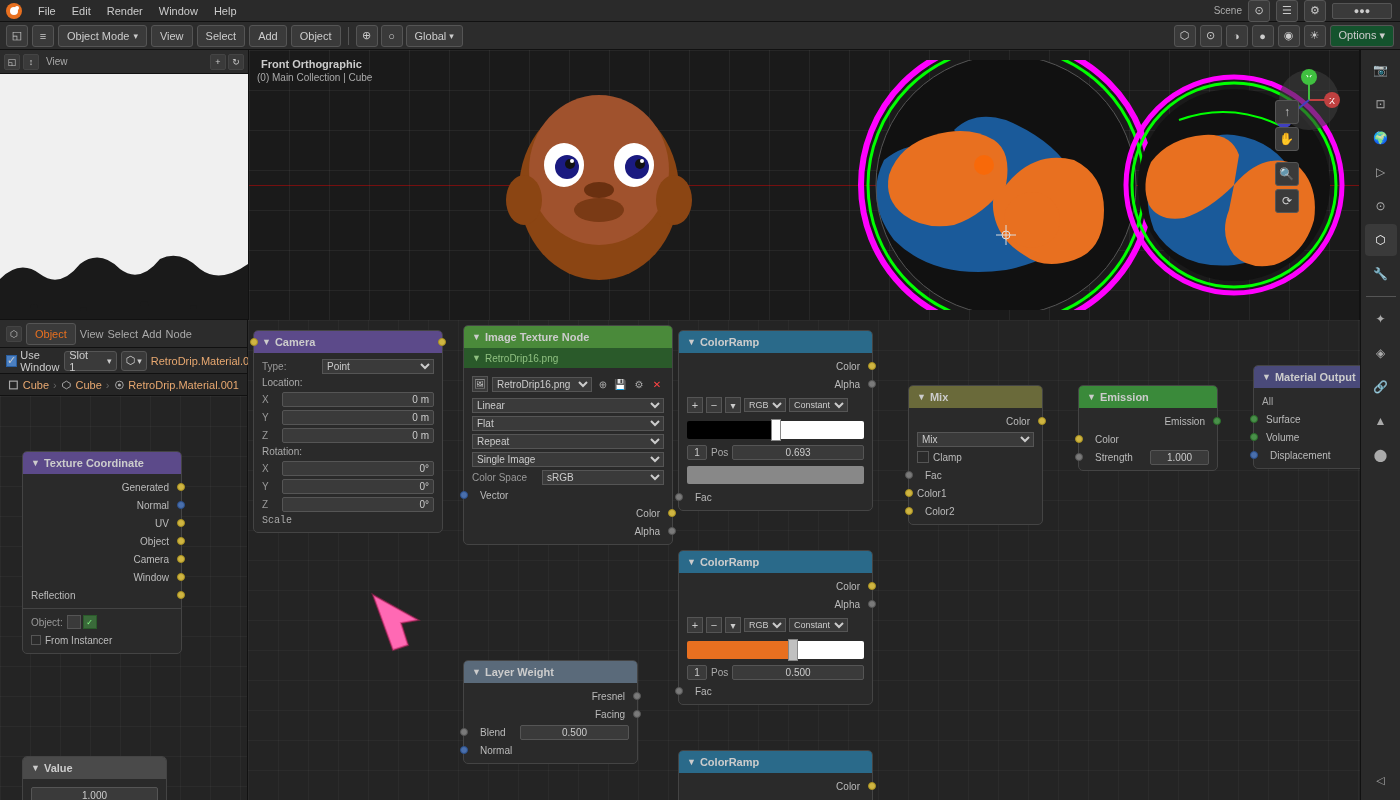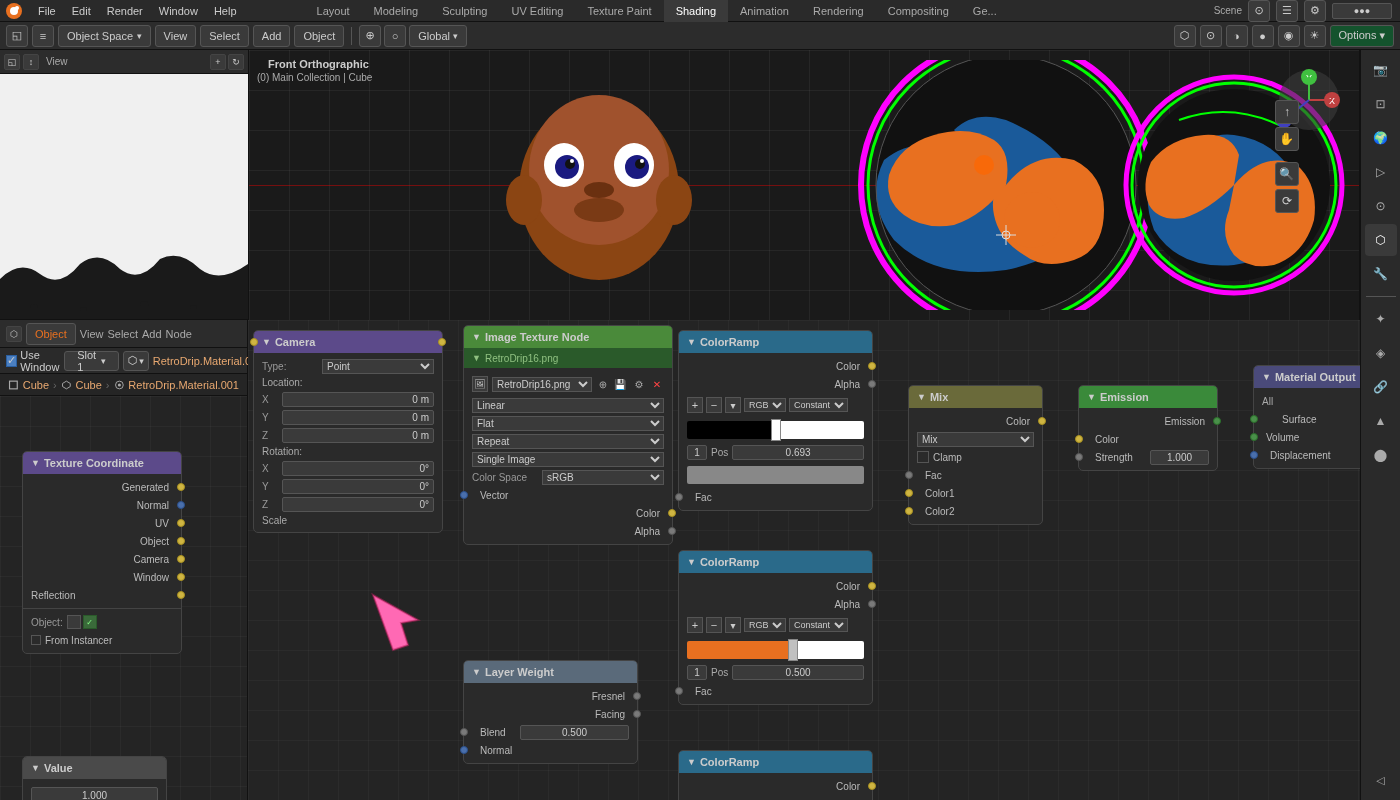--- a/index.html
+++ b/index.html
@@ -249,47 +249,35 @@
       <circle cx="9" cy="9" r="4" fill="#fff"></circle>
       <circle cx="12" cy="6" r="2" fill="#fff"></circle>
     </svg>
   </div>
   <div class="menu-item">File</div>
   <div class="menu-item">Edit</div>
   <div class="menu-item">Render</div>
   <div class="menu-item">Window</div>
   <div class="menu-item">Help</div>
 
-  <div class="top-tabs">
-    <div class="top-tab">Layout</div>
-    <div class="top-tab">Modeling</div>
-    <div class="top-tab">Sculpting</div>
-    <div class="top-tab">UV Editing</div>
-    <div class="top-tab">Texture Paint</div>
-    <div class="top-tab active">Shading</div>
-    <div class="top-tab">Animation</div>
-    <div class="top-tab">Rendering</div>
-    <div class="top-tab">Compositing</div>
-    <div class="top-tab">Ge...</div>
-  </div>
 
   <div class="top-right">
     <span style="color:#aaa;font-size:10px;">Scene</span>
     <div class="icon-btn">⊙</div>
     <div class="icon-btn">☰</div>
     <div class="icon-btn">⚙</div>
     <div style="width:60px;height:16px;background:#3a3a3a;border:1px solid #555;border-radius:2px;display:flex;align-items:center;justify-content:center;font-size:9px;">●●●</div>
   </div>
 </div>
 
 <div class="toolbar2">
   <div class="icon-btn">◱</div>
   <div class="icon-btn">≡</div>
   <div style="background:#3a3a3a;border:1px solid #555;color:#ccc;padding:2px 8px;font-size:11px;cursor:pointer;border-radius:3px;height:22px;display:flex;align-items:center;gap:4px;">
-    <span>Object Space</span>
+    <span>Object Mode</span>
     <span style="font-size:9px;">▾</span>
   </div>
   <div class="btn" style="background:#3a3a3a;border:1px solid #555;color:#ccc;padding:2px 8px;font-size:11px;cursor:pointer;border-radius:3px;height:22px;display:flex;align-items:center;">View</div>
   <div class="btn" style="background:#3a3a3a;border:1px solid #555;color:#ccc;padding:2px 8px;font-size:11px;cursor:pointer;border-radius:3px;height:22px;display:flex;align-items:center;">Select</div>
   <div class="btn" style="background:#3a3a3a;border:1px solid #555;color:#ccc;padding:2px 8px;font-size:11px;cursor:pointer;border-radius:3px;height:22px;display:flex;align-items:center;">Add</div>
   <div class="btn" style="background:#3a3a3a;border:1px solid #555;color:#ccc;padding:2px 8px;font-size:11px;cursor:pointer;border-radius:3px;height:22px;display:flex;align-items:center;">Object</div>
   <div class="separator"></div>
   <div style="display:flex;align-items:center;gap:3px;">
     <div class="icon-btn">⊕</div>
     <div class="icon-btn">○</div>
@@ -346,21 +334,21 @@
       <div style="font-size:11px;color:#aaa;cursor:pointer;">Select</div>
       <div style="font-size:11px;color:#aaa;cursor:pointer;">Add</div>
       <div style="font-size:11px;color:#aaa;cursor:pointer;">Node</div>
     </div>
 
     <div style="height:26px;background:#2a2a2a;display:flex;align-items:center;padding:0 6px;gap:4px;border-bottom:1px solid #111;">
       <div style="display:flex;align-items:center;gap:3px;">
         <div style="width:12px;height:12px;background:#4a7fc1;border:1px solid #2a5fa1;display:flex;align-items:center;justify-content:center;">✓</div>
         <span style="font-size:11px;color:#ccc;">Use Window</span>
       </div>
-      <div style="background:#3a3a3a;border:1px solid #555;color:#ccc;padding:2px 12px;font-size:11px;cursor:pointer;border-radius:3px;height:20px;display:flex;align-items:center;gap:5px;">
+      <div style="background:#3a3a3a;border:1px solid #555;color:#ccc;padding:2px 4px;font-size:11px;cursor:pointer;border-radius:3px;height:20px;display:flex;align-items:center;gap:19px;">
         <span>Slot 1</span>
         <span style="font-size:9px;">▾</span>
       </div>
       <div style="display:flex;align-items:center;gap:2px;background:#3a3a3a;border:1px solid #555;border-radius:3px;height:20px;padding:0 4px;">
         <span style="font-size:11px;cursor:pointer;">⬡</span>
         <span style="font-size:9px;cursor:pointer;">▾</span>
       </div>
       <div style="font-size:11px;color:#e8a870;">RetroDrip.Material.001</div>
       <div style="font-size:11px;color:#aaa;background:#3a3a3a;border:1px solid #555;padding:0 5px;border-radius:2px;cursor:pointer;">2</div>
       <div class="icon-btn" style="width:18px;height:18px;font-size:10px;">🛡</div>
@@ -460,21 +448,21 @@
   </div>
 
   <div class="center-panel">
 
     <div class="viewport-center">
       <div class="viewport-grid">
 
         <div style="position:absolute;top:50%;left:0;right:0;height:1px;background:rgba(255,0,0,0.4);"></div>
       </div>
 
-      <div style="position:absolute;top:8px;left:19px;font-size:11px;color:#ccc;font-weight:bold;pointer-events:none;">Front Orthographic</div>
+      <div style="position:absolute;top:8px;left:12px;font-size:11px;color:#ccc;font-weight:bold;pointer-events:none;">Front Orthographic</div>
       <div style="position:absolute;top:22px;left:8px;font-size:10px;color:#aaa;pointer-events:none;">(0) Main Collection | Cube</div>
 
       <div style="position:absolute;left:255px;top:20px;width:190px;height:220px;overflow:hidden;">
         <svg width="190" height="220" viewBox="0 0 190 220">
 
           <ellipse cx="95" cy="120" rx="80" ry="90" fill="#8B4513"></ellipse>
           <ellipse cx="95" cy="100" rx="70" ry="75" fill="#A0522D"></ellipse>
 
           <ellipse cx="20" cy="130" rx="18" ry="25" fill="#8B4513"></ellipse>
           <ellipse cx="170" cy="130" rx="18" ry="25" fill="#8B4513"></ellipse>
@@ -597,21 +585,21 @@
             <div style="background:#3a3a3a;border:1px solid #555;color:#ccc;flex:1;text-align:right;padding:1px 4px;font-size:10px;cursor:pointer;border-radius:2px;">0°</div>
           </div>
           <div class="node-row">
             <span style="color:#999;width:20px;">Y</span>
             <div style="background:#3a3a3a;border:1px solid #555;color:#ccc;flex:1;text-align:right;padding:1px 4px;font-size:10px;cursor:pointer;border-radius:2px;">0°</div>
           </div>
           <div class="node-row">
             <span style="color:#999;width:20px;">Z</span>
             <div style="background:#3a3a3a;border:1px solid #555;color:#ccc;flex:1;text-align:right;padding:1px 4px;font-size:10px;cursor:pointer;border-radius:2px;">0°</div>
           </div>
-          <div style="padding:2px 8px;font-size:10px;color:#aaa;">Scale</div>
+          <div style="padding:2px 8px;font-size:10px;color:#aaa;font-family:Liberation Mono, monospace;">Scale</div>
         </div>
       </div>
 
       <div class="node" style="left:215px;top:5px;width:210px;">
         <div style="background:#4a8a3a;height:22px;border-radius:4px 4px 0 0;display:flex;align-items:center;padding:0 8px;font-size:11px;font-weight:bold;">
           <span style="font-size:9px;margin-right:4px;">▼</span>
           <span>Image Texture Node</span>
         </div>
 
         <div style="background:#2a5a2a;height:20px;display:flex;align-items:center;padding:0 8px;font-size:10px;color:#8fc080;">
@@ -821,21 +809,21 @@
           <div class="node-row">
             <div style="width:12px;height:12px;background:#2a2a2a;border:1px solid #555;cursor:pointer;"></div>
             <span style="margin-left:4px;font-size:10px;">Clamp</span>
           </div>
           <div class="node-row">
             <div class="node-socket socket-left socket-grey"></div>
             <span style="margin-left:8px;">Fac</span>
           </div>
           <div class="node-row">
             <div class="node-socket socket-left socket-yellow"></div>
-            <span style="margin-left:8px;">Color1</span>
+            <span style="margin-left:0;">Color1</span>
           </div>
           <div class="node-row">
             <div class="node-socket socket-left socket-yellow"></div>
             <span style="margin-left:8px;">Color2</span>
           </div>
         </div>
       </div>
 
       <div class="node" style="left:830px;top:65px;width:140px;">
         <div style="background:#3a8a3a;height:22px;border-radius:4px 4px 0 0;display:flex;align-items:center;padding:0 8px;font-size:11px;font-weight:bold;">
@@ -863,21 +851,21 @@
         <div style="background:#4a4a7a;height:22px;border-radius:4px 4px 0 0;display:flex;align-items:center;padding:0 8px;font-size:11px;font-weight:bold;">
           <span style="font-size:9px;margin-right:4px;">▼</span>
           <span>Material Output</span>
         </div>
         <div class="node-body">
           <div class="node-row">
             <span style="font-size:10px;color:#aaa;">All</span>
           </div>
           <div class="node-row">
             <div class="node-socket socket-left socket-green"></div>
-            <span style="margin-left:20px;">Surface</span>
+            <span style="margin-left:4px;">Surface</span>
           </div>
           <div class="node-row">
             <div class="node-socket socket-left socket-green"></div>
             <span style="margin-left:4px;">Volume</span>
           </div>
           <div class="node-row">
             <div class="node-socket socket-left socket-blue"></div>
             <span style="margin-left:8px;">Displacement</span>
           </div>
         </div>

